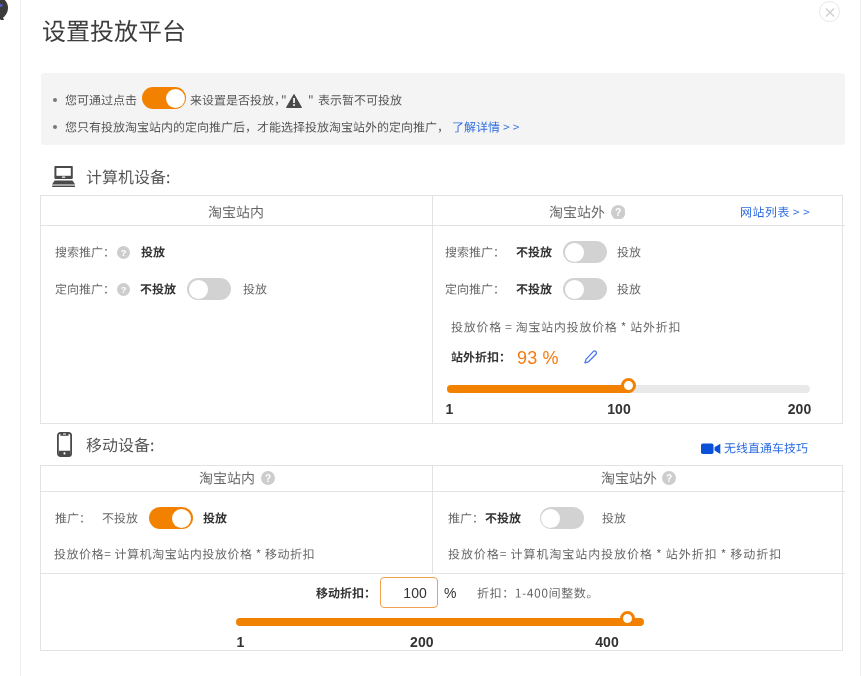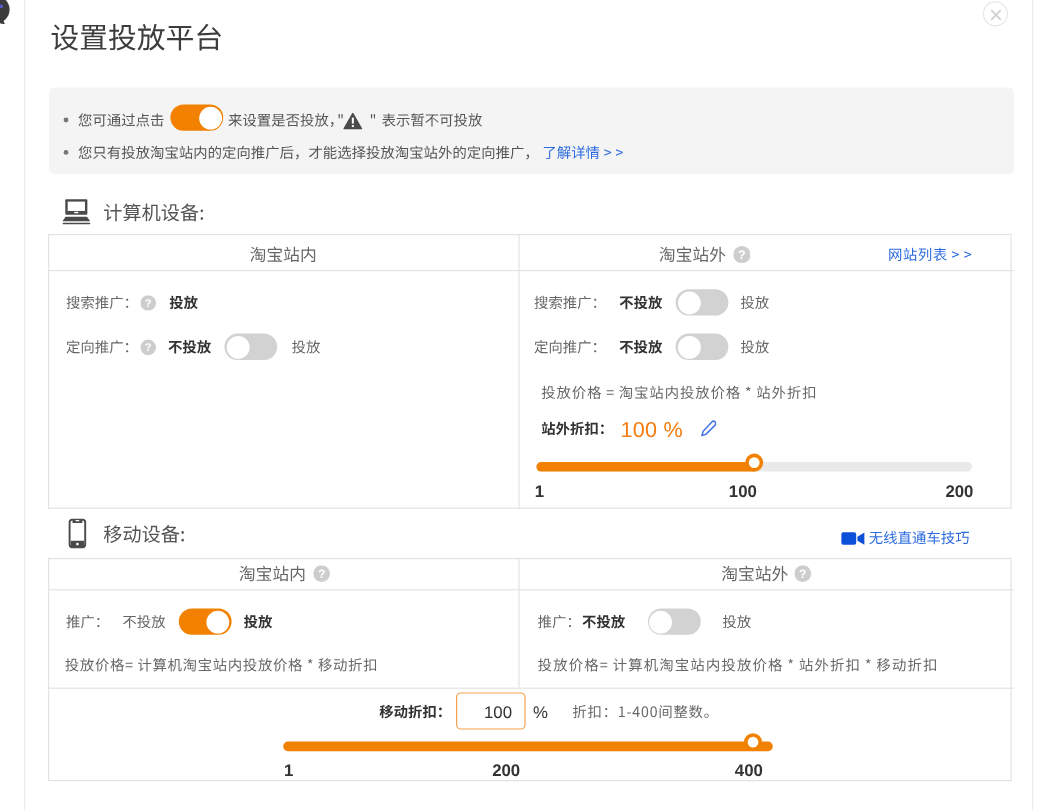--- a/index.html
+++ b/index.html
@@ -178,29 +178,29 @@
   </svg>
 <div style="position:absolute;left:148.7px;top:507px;width:44px;height:22px;border-radius:11px;background:#f28100">
     <div style="position:absolute;right:1.5px;top:1.5px;width:19px;height:19px;border-radius:50%;background:#fff"></div>
   </div>
 <div style="position:absolute;left:539.5px;top:507px;width:44px;height:22px;border-radius:11px;background:#d2d2d2">
     <div style="position:absolute;left:1.5px;top:1.5px;width:19px;height:19px;border-radius:50%;background:#fff"></div>
   </div>
 <div style="position:absolute;left:380px;top:577px;width:58px;height:31px;border:1px solid #f0a14f;border-radius:4px;background:#fff"></div>
 <div style="position:absolute;left:236px;top:617.5px;width:408px;height:8px;border-radius:4px;background:#f28100"></div>
 <div style="position:absolute;left:620px;top:611px;width:15px;height:15px;border-radius:50%;background:#fff;border:3px solid #f28100"></div>
-<div style="position:absolute;left:517px;top:347.64px;font:normal 18px 'Liberation Sans',sans-serif;color:#f57b0e;letter-spacing:0.2px">100 %</div>
+<div style="position:absolute;left:517px;top:347.64px;font:normal 18px 'Liberation Sans',sans-serif;color:#f57b0e;letter-spacing:0.2px">93 %</div>
 <div style="position:absolute;transform:translateX(-50%);left:449.5px;top:401.32px;font:bold 14px 'Liberation Sans',sans-serif;color:#333333">1</div>
 <div style="position:absolute;transform:translateX(-50%);left:619px;top:401.32px;font:bold 14px 'Liberation Sans',sans-serif;color:#333333">100</div>
 <div style="position:absolute;transform:translateX(-50%);left:799.5px;top:401.32px;font:bold 14px 'Liberation Sans',sans-serif;color:#333333">200</div>
 <div style="position:absolute;right:437.3px;top:585.22px;font:normal 14px 'Liberation Sans',sans-serif;color:#333333">100</div>
 <div style="position:absolute;left:444.1px;top:585.22px;font:normal 14px 'Liberation Sans',sans-serif;color:#333333">%</div>
 <div style="position:absolute;transform:translateX(-50%);left:240.5px;top:634.02px;font:bold 14px 'Liberation Sans',sans-serif;color:#333333">1</div>
 <div style="position:absolute;transform:translateX(-50%);left:421.8px;top:634.02px;font:bold 14px 'Liberation Sans',sans-serif;color:#333333">200</div>
-<div style="position:absolute;transform:translateX(-50%);left:624px;top:634.02px;font:bold 14px 'Liberation Sans',sans-serif;color:#333333">400</div>
+<div style="position:absolute;transform:translateX(-50%);left:607px;top:634.02px;font:bold 14px 'Liberation Sans',sans-serif;color:#333333">400</div>
 <svg class="t" style="left:42px;top:18.62px" width="144.0" height="25.44" viewBox="0 0 6000 1060">
     <g transform="translate(0,880)" fill="#3d3d3d">
       <use href="#r8bbe" x="0"></use>
       <use href="#r7f6e" x="1000"></use>
       <use href="#r6295" x="2000"></use>
       <use href="#r653e" x="3000"></use>
       <use href="#r5e73" x="4000"></use>
       <use href="#r53f0" x="5000"></use>
     </g>
   </svg>

